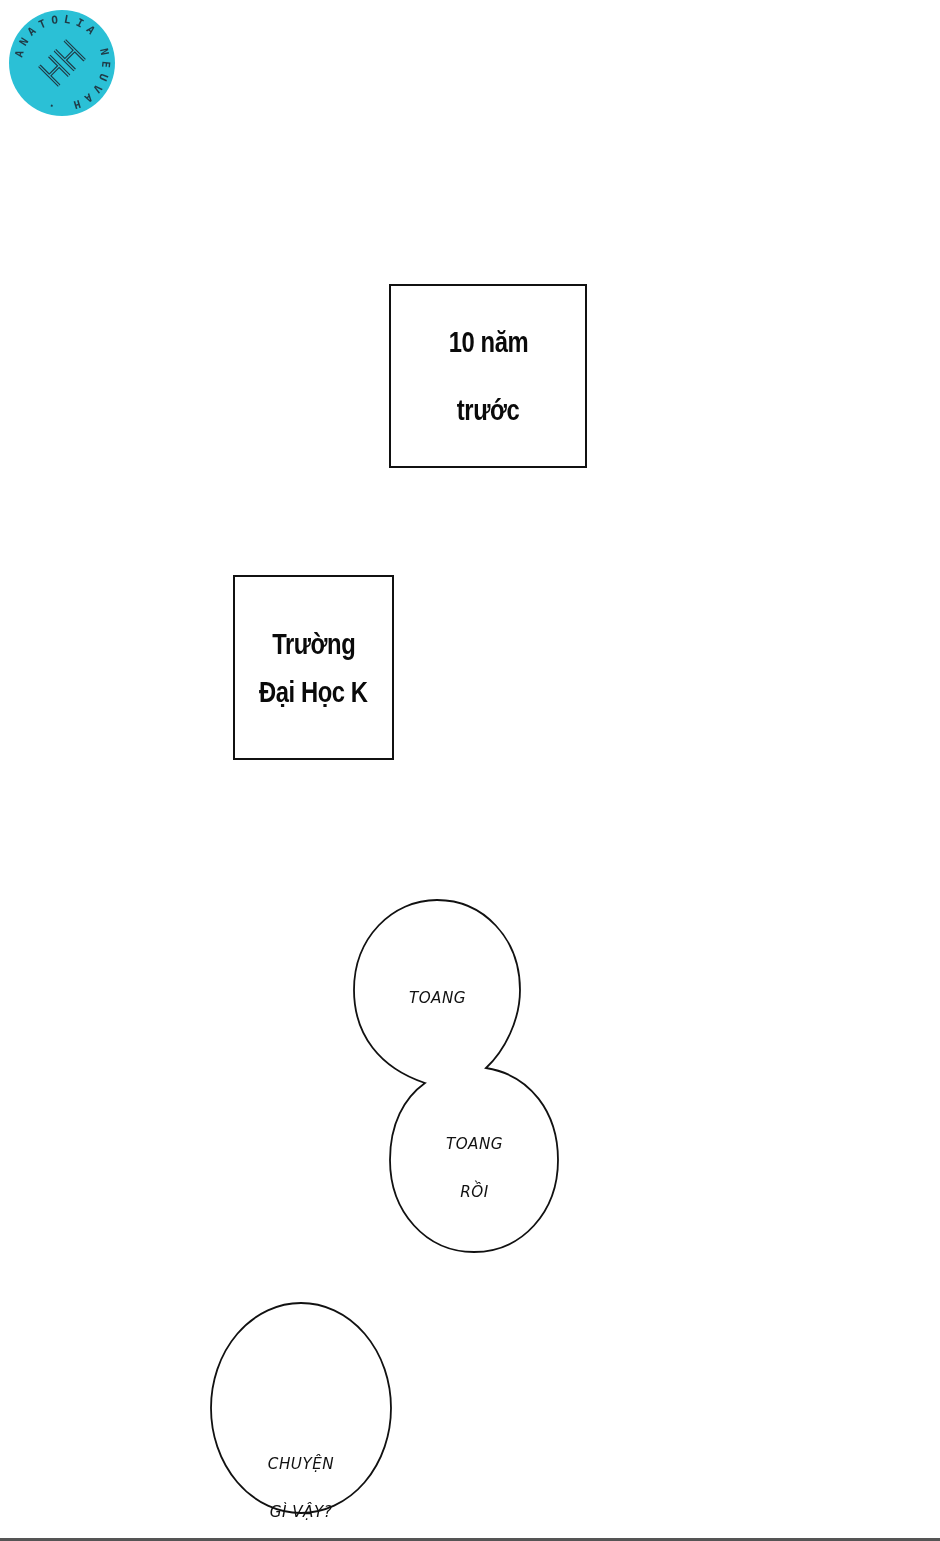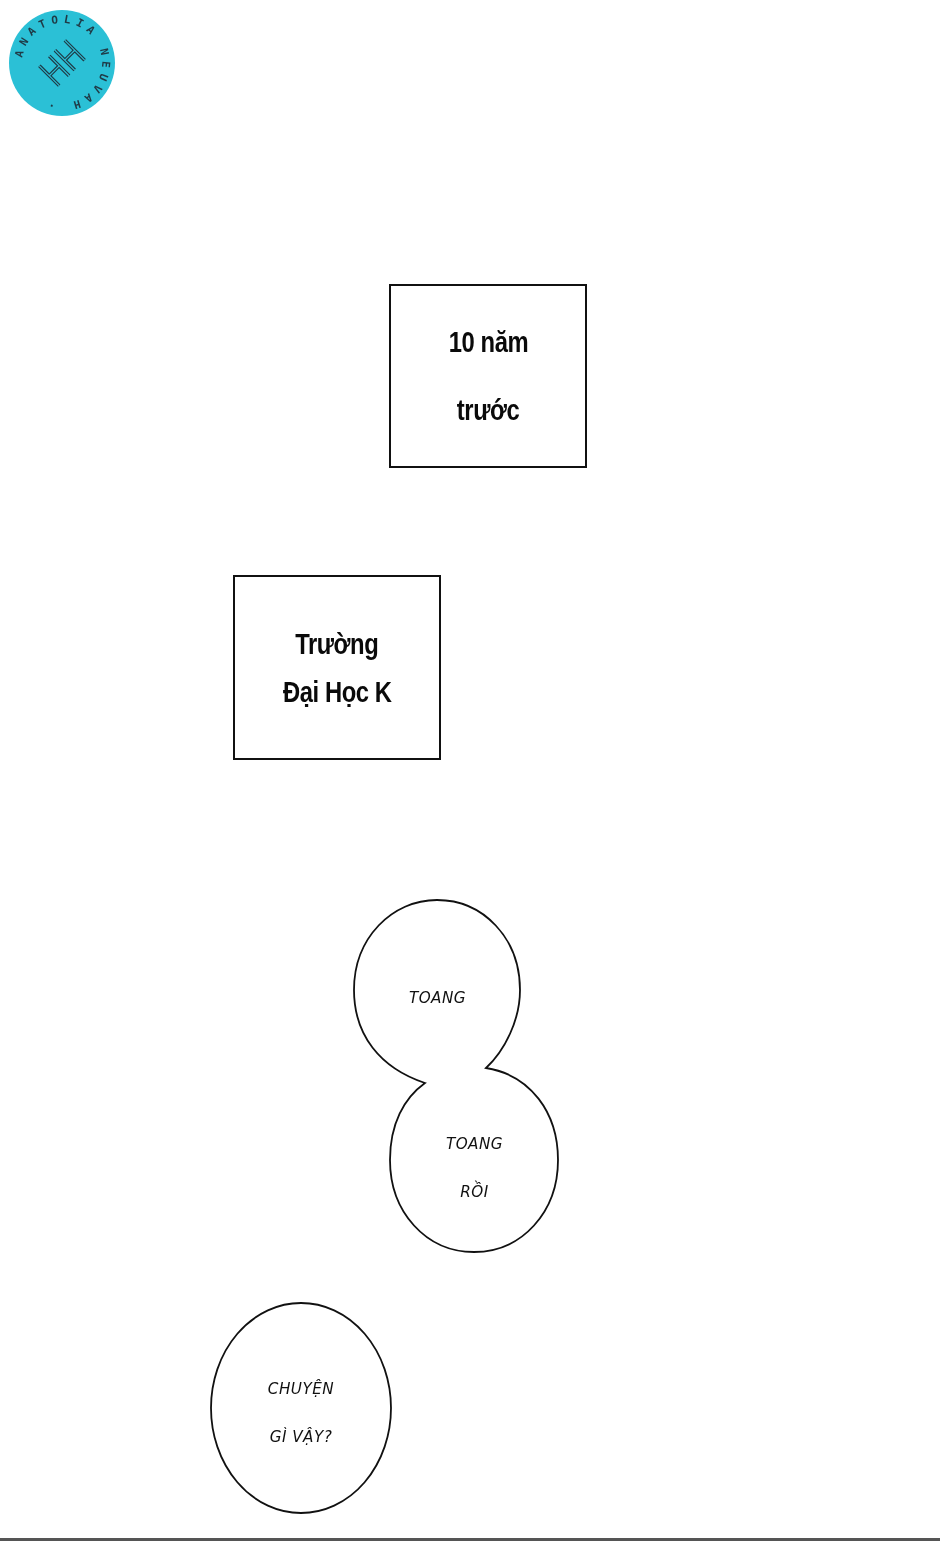--- a/index.html
+++ b/index.html
@@ -36,21 +36,21 @@
       font-size: 29px;
       line-height: 48px;
       letter-spacing: -0.5px;
       transform-origin: center;
     }
     .caption-box span {
       display: block;
       transform: scaleX(0.82);
     }
     #box1 { left: 389px; top: 284px; width: 198px; height: 184px; gap: 20px; }
-    #box2 { left: 233px; top: 575px; width: 208px; height: 185px; justify-content: center; }
+    #box2 { left: 233px; top: 575px; width: 161px; height: 185px; justify-content: center; }
 
     .bubbles-svg {
       position: absolute;
       left: 0;
       top: 0;
       width: 940px;
       height: 1541px;
       pointer-events: none;
     }
     .bubble-text {
@@ -60,21 +60,21 @@
       font-size: 16px;
       line-height: 48px;
       color: #111;
       letter-spacing: 0.5px;
       font-style: italic;
       font-weight: normal;
     }
     .bubble-text span { display: block; transform: scaleX(0.95); }
     #t1 { left: 355px; top: 974px; width: 165px; }
     #t2 { left: 392px; top: 1120px; width: 165px; }
-    #t3 { left: 212px; top: 1365px; width: 178px; }
+    #t3 { left: 212px; top: 1440px; width: 178px; }
 
     .bottom-line {
       position: absolute;
       left: 0;
       top: 1538px;
       width: 940px;
       height: 3px;
       background: #555;
     }
   </style>

